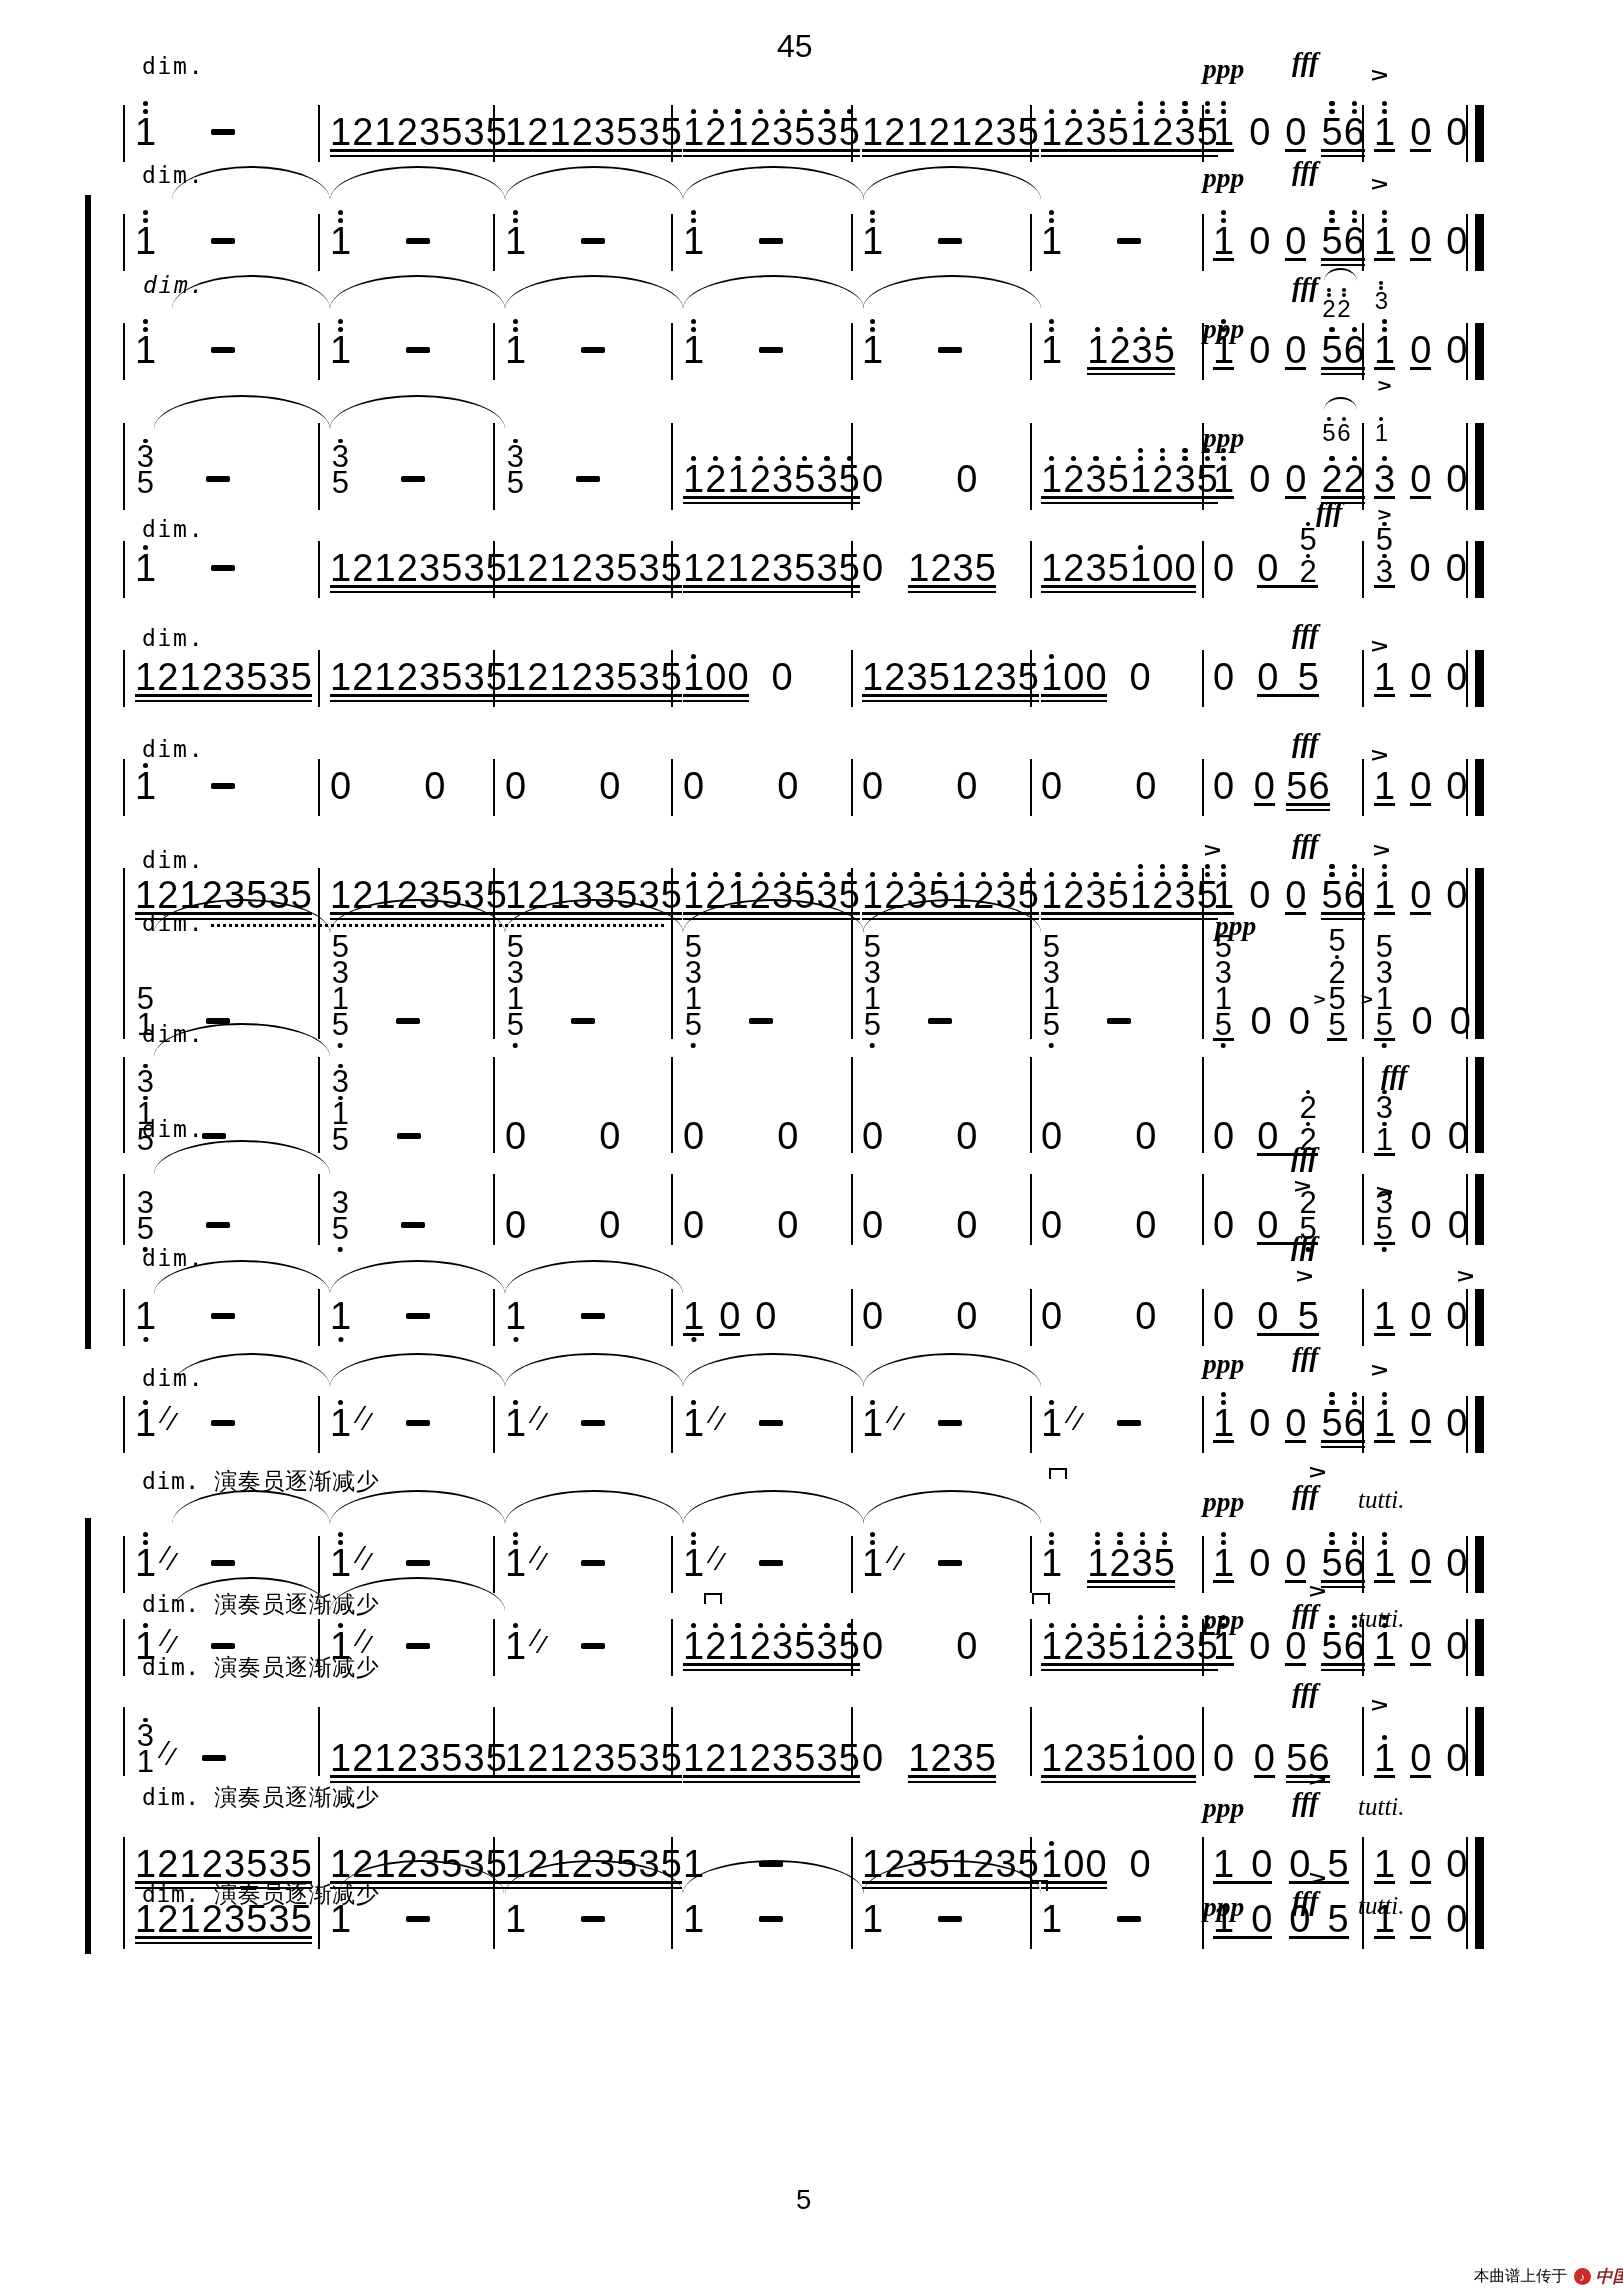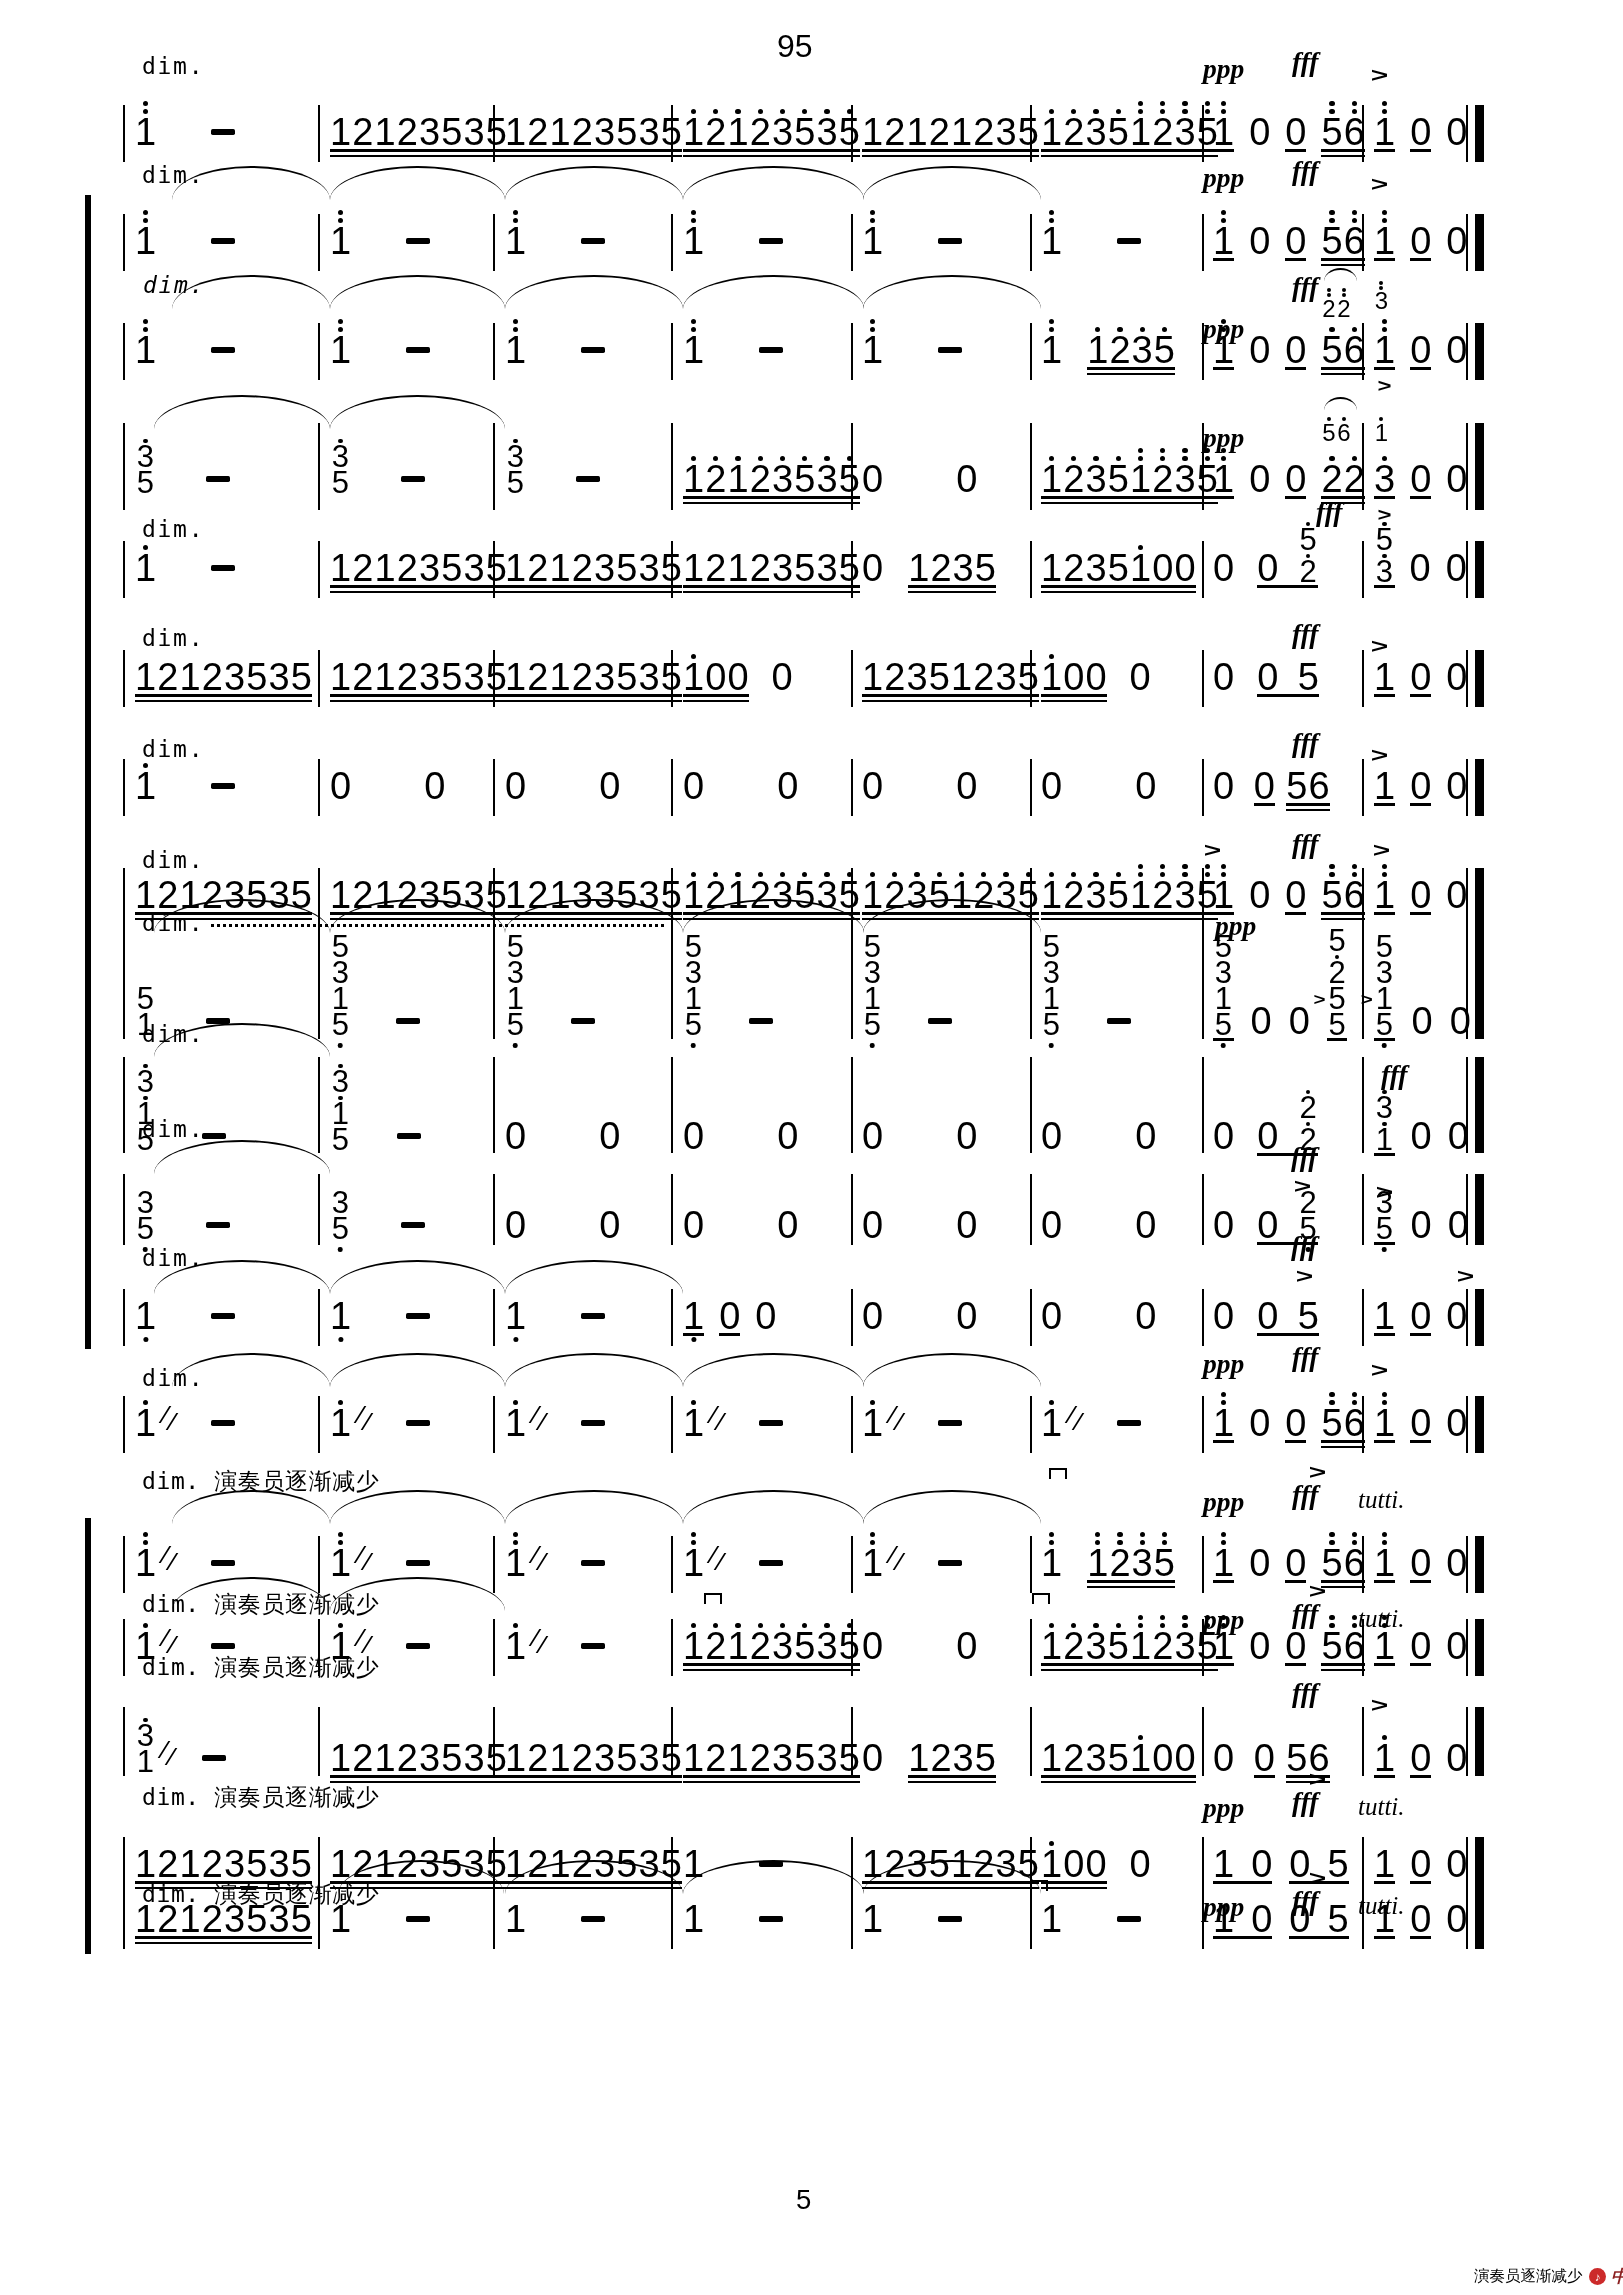--- a/index.html
+++ b/index.html
@@ -52,24 +52,24 @@
   .wm{position:absolute;left:1474px;top:2265px;display:flex;align-items:center;font-size:15.5px;white-space:nowrap;}
   .wm .pre{color:#000;font-family:"DejaVu Sans","Liberation Sans",sans-serif;}
   .wm .logo{display:inline-flex;align-items:center;justify-content:center;width:17px;height:17px;border-radius:50%;
             background:#cc2a2a;color:#fff;font-size:11.5px;font-weight:bold;margin:0 4.6px 0 6.9px;}
   .wm .s1{color:#8b1f1f;font-weight:bold;font-style:italic;font-size:17px;}
 </style>
 </head>
 <body>
 
 <div id="page">
-  <div class="mnum" style="left:777px;top:27.5px;">95</div>
+  <div class="mnum" style="left:777px;top:27.5px;">45</div>
   <div class="pnum" style="left:796px;top:2184px;">5</div>
   <div class="wm">
-    <span class="pre">演奏员逐渐减少</span>
+    <span class="pre">本曲谱上传于</span>
     <span class="logo">♪</span>
     <span class="s1">中国</span>
 
   </div>
 <div class="bar" style="left: 123px; top: 105px; height: 57px;"></div>
     <div class="bar" style="left: 318px; top: 105px; height: 57px;"></div>
     <div class="bar" style="left: 493px; top: 105px; height: 57px;"></div>
     <div class="bar" style="left: 671px; top: 105px; height: 57px;"></div>
     <div class="bar" style="left: 851px; top: 105px; height: 57px;"></div>
     <div class="bar" style="left: 1030px; top: 105px; height: 57px;"></div>

